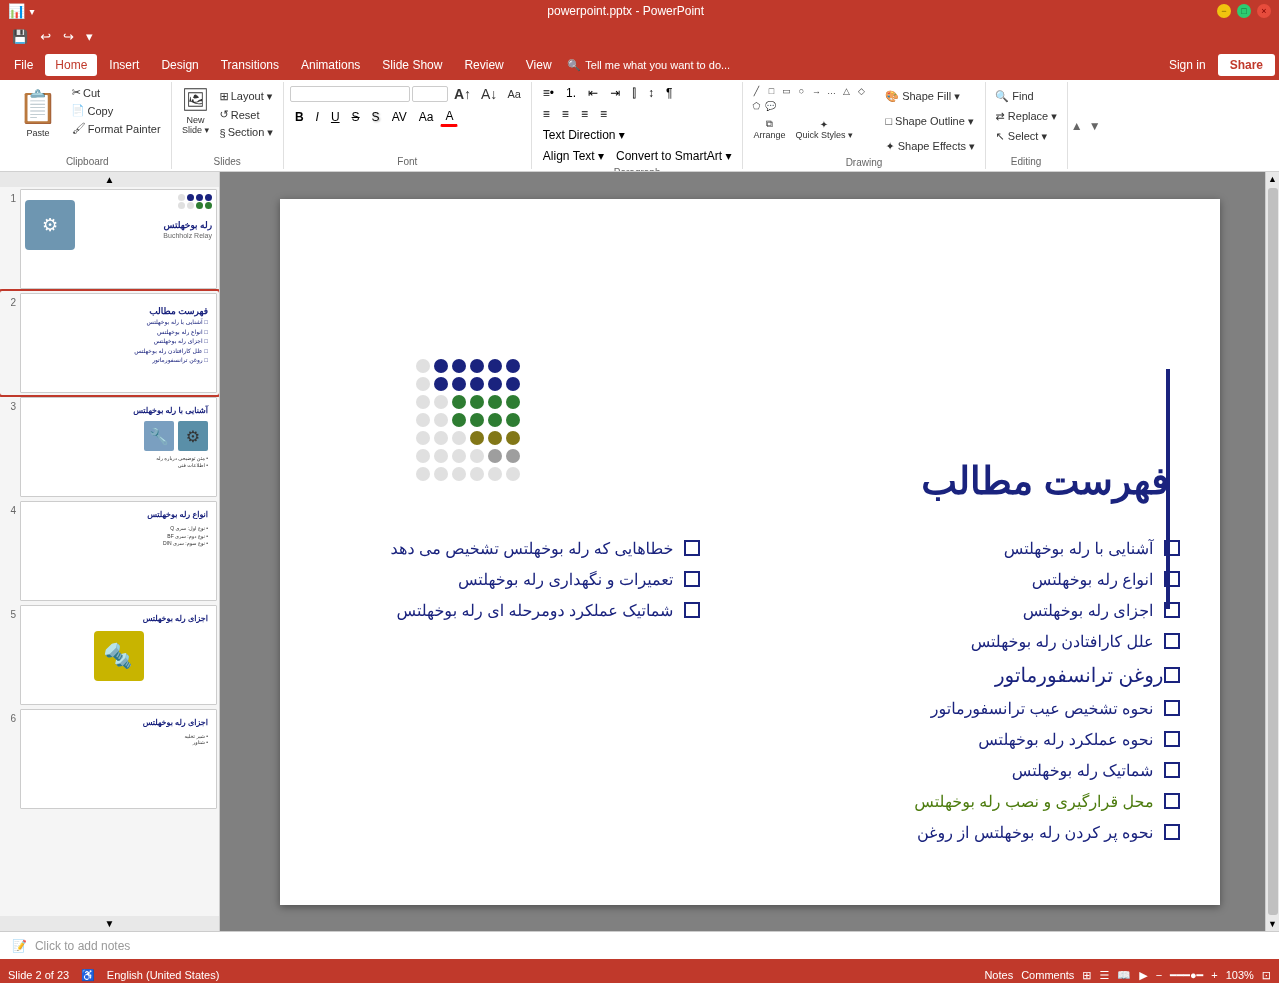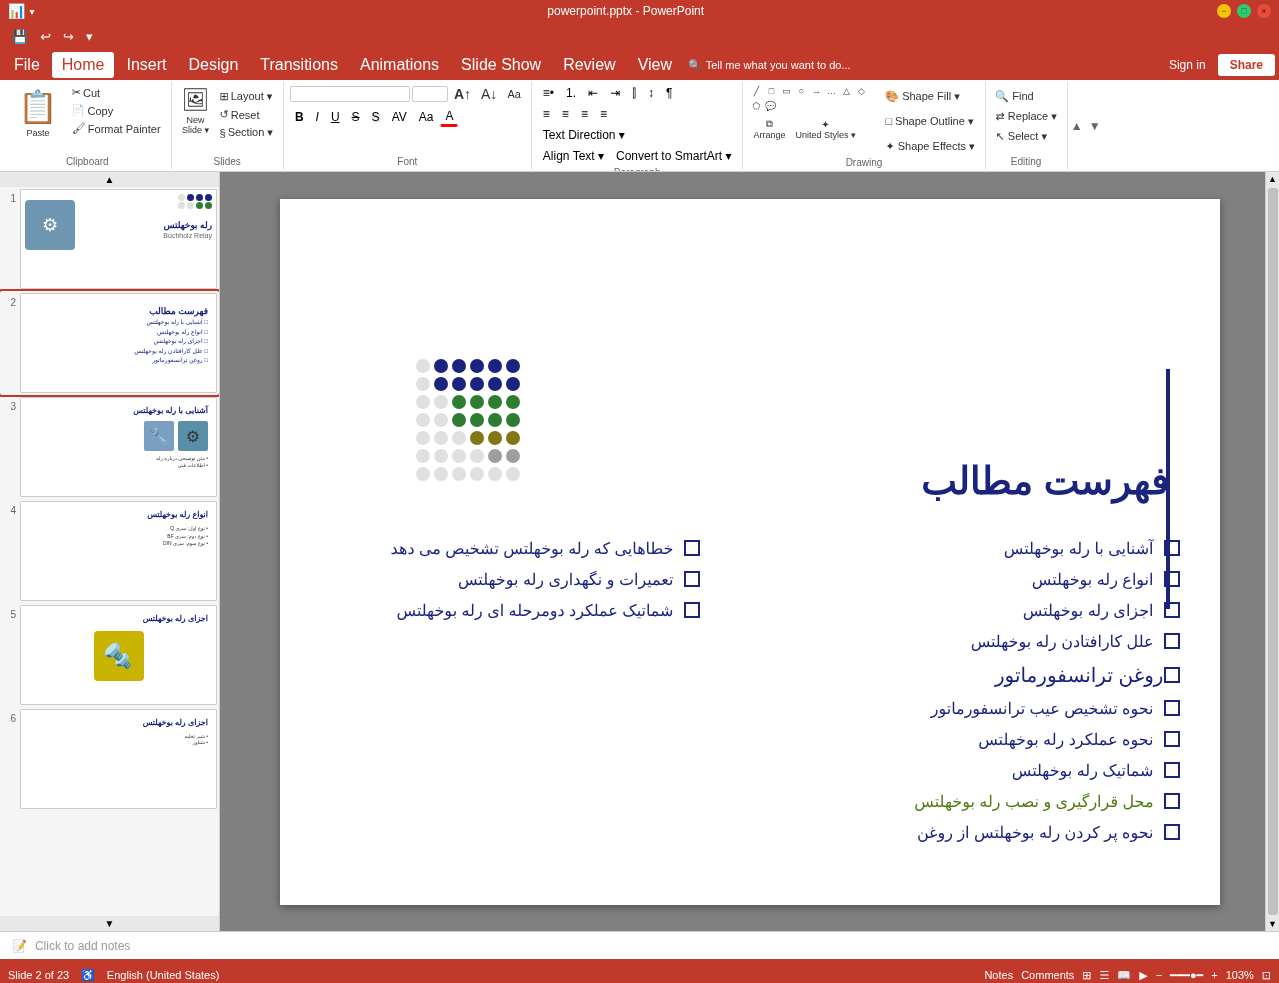--- a/index.html
+++ b/index.html
@@ -45,21 +45,21 @@
       height: 30px;
       display: flex;
       align-items: center;
       padding: 0 4px;
       gap: 2px;
     }
     #menu-bar .menu-item {
       color: white;
       padding: 4px 10px;
       cursor: pointer;
-      font-size: 16px;
+      font-size: 12px;
       border-radius: 3px;
     }
     #menu-bar .menu-item.active { background: white; color: #c0392b; }
     #menu-bar .sign-in { margin-left: auto; color: white; font-size: 12px; padding: 4px 10px; cursor: pointer; }
     #menu-bar .share-btn {
       background: white;
       color: #c0392b;
       padding: 4px 12px;
       border-radius: 3px;
       cursor: pointer;
@@ -470,21 +470,21 @@
           <span class="shape-btn">⬠</span>
           <span class="shape-btn">💬</span>
         </div>
         <div style="display:flex;gap:2px;align-items:center;">
           <div class="ribbon-btn" style="flex-direction:column;align-items:center;">
             <span>⧉</span>
             <span style="font-size:9px;">Arrange</span>
           </div>
           <div class="ribbon-btn" style="flex-direction:column;align-items:center;">
             <span>✦</span>
-            <span style="font-size:9px;">United Styles ▾</span>
+            <span style="font-size:9px;">Quick Styles ▾</span>
           </div>
         </div>
       </div>
       <div style="display:flex;flex-direction:column;gap:8px;justify-content:flex-start;margin-top:4px;">
         <div class="ribbon-btn-small">🎨 Shape Fill ▾</div>
         <div class="ribbon-btn-small">□ Shape Outline ▾</div>
         <div class="ribbon-btn-small">✦ Shape Effects ▾</div>
       </div>
     </div>
     <div class="ribbon-group-label">Drawing</div>

